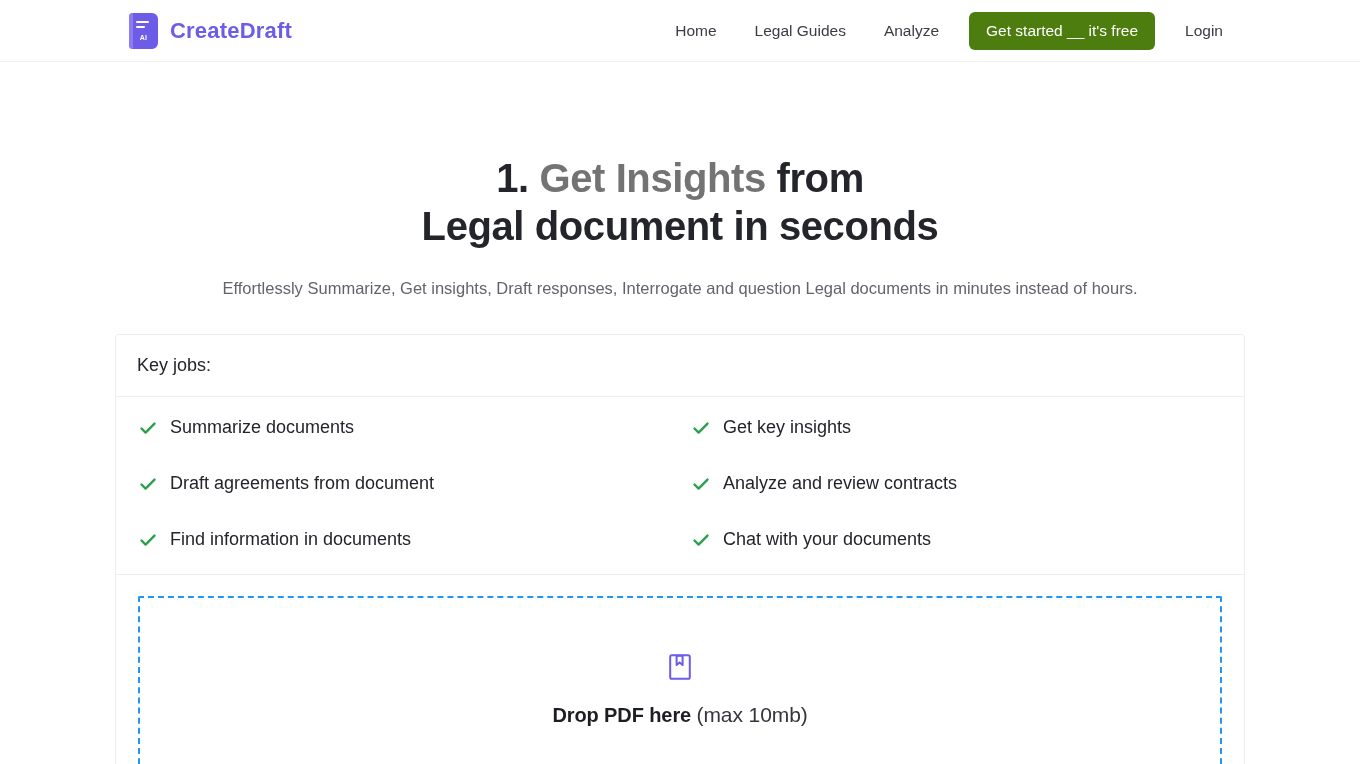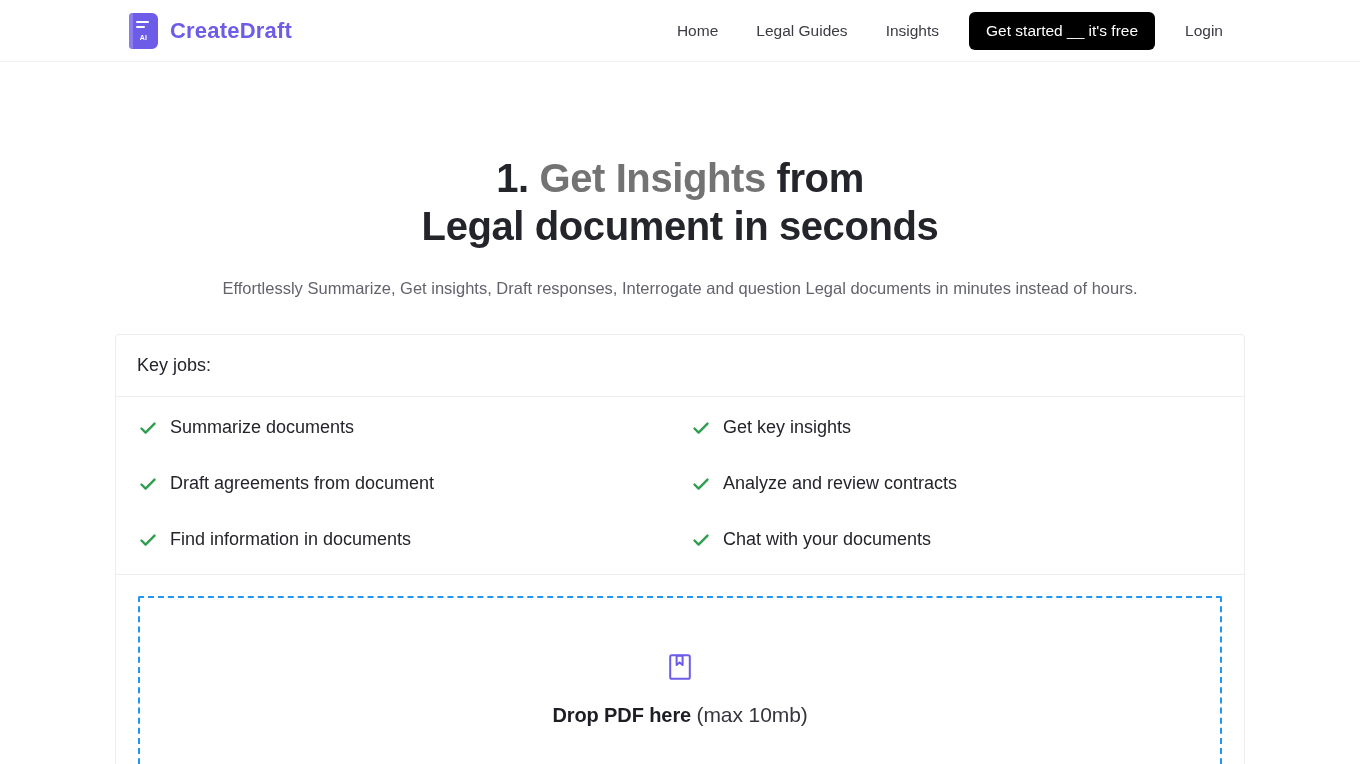--- a/index.html
+++ b/index.html
@@ -83,21 +83,21 @@
   }
   .nav-link {
     font-size: 15.5px;
     color: #3b3b44;
     padding: 0 17px;
     text-decoration: none;
     white-space: nowrap;
     cursor: pointer;
   }
   .nav-cta {
-    background: #000000;
+    background: #4d7c0f;
     color: #ffffff;
     font-size: 15.5px;
     border: none;
     border-radius: 6px;
     padding: 10px 17px;
     margin: 0 9px;
     cursor: pointer;
     font-family: "Liberation Sans", sans-serif;
     white-space: nowrap;
   }
@@ -198,21 +198,21 @@
       <span class="l1"></span>
       <span class="l2"></span>
       <span class="ai">AI</span>
     </div>
     <span class="brand-name">CreateDraft</span>
   </div>
 
   <nav class="main-nav">
     <a class="nav-link">Home</a>
     <a class="nav-link">Legal Guides</a>
-    <a class="nav-link">Insights</a>
+    <a class="nav-link">Analyze</a>
     <button class="nav-cta">Get started __ it's free</button>
     <a class="nav-link">Login</a>
   </nav>
 
 </header>
 
 <section class="hero">
   <h1 class="hero-title">
     <span>1.</span>
     <span class="accent">Get Insights</span>

